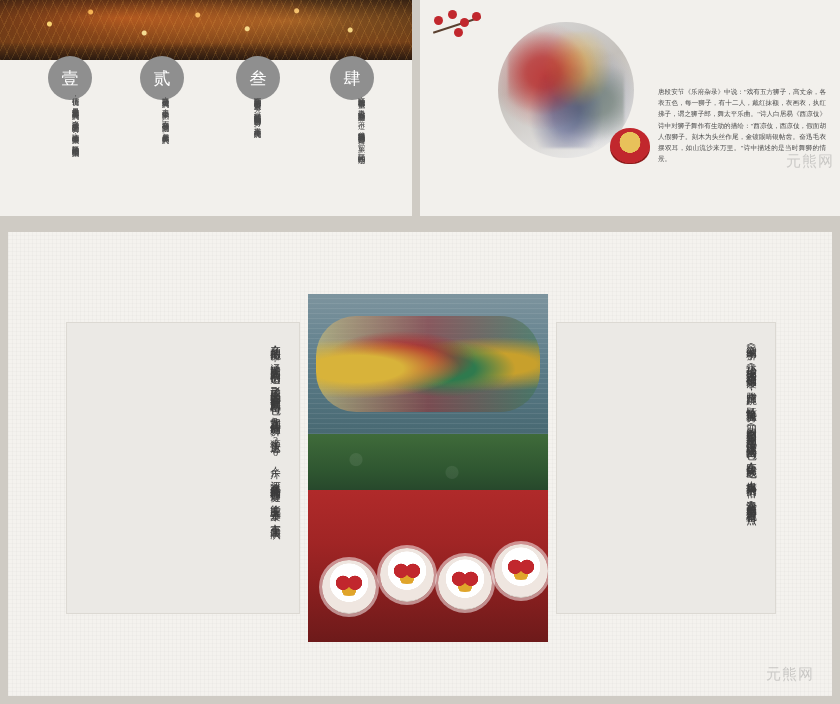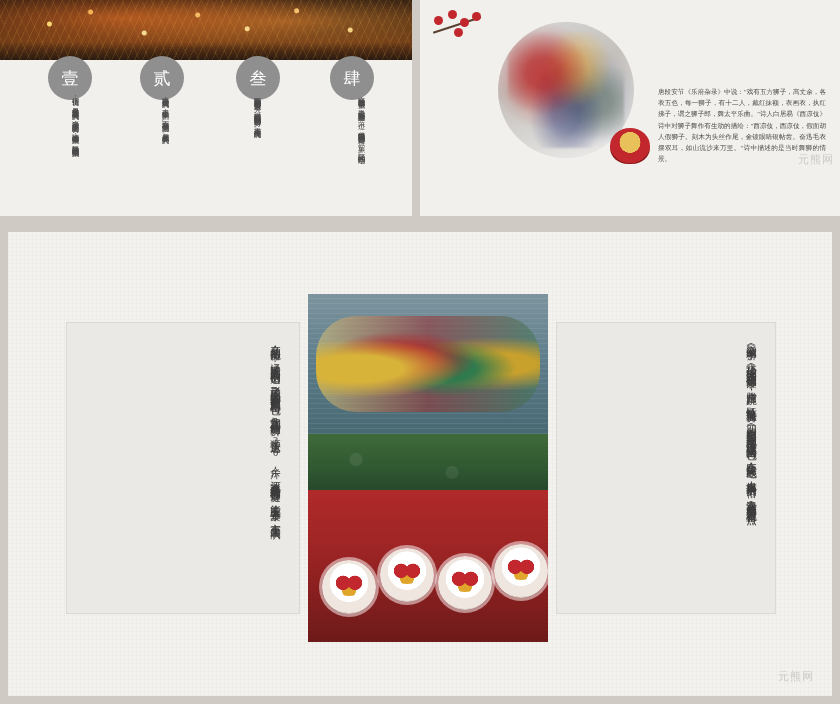--- a/index.html
+++ b/index.html
@@ -179,21 +179,21 @@
     background:radial-gradient(circle at 30% 40%, #c1272d 0 28%, transparent 30%),
                radial-gradient(circle at 70% 40%, #c1272d 0 28%, transparent 30%),
                radial-gradient(circle at 50% 75%, #e0a52b 0 30%, transparent 32%);
   }
   .l1{left:14px;top:70px;}
   .l2{left:72px;top:58px;}
   .l3{left:130px;top:66px;}
   .l4{left:186px;top:54px;}
 
   .wm{
-    position:absolute;color:rgba(120,120,120,.33);font-size:11px;
+    position:absolute;color:rgba(120,120,120,.33);font-size:15px;
     letter-spacing:1px;
   }
   .wm-top{right:6px;top:152px;}
   .wm-bottom{right:18px;bottom:12px;}
 </style>
 </head>
 <body>
 
 <div class="top-row">
 

